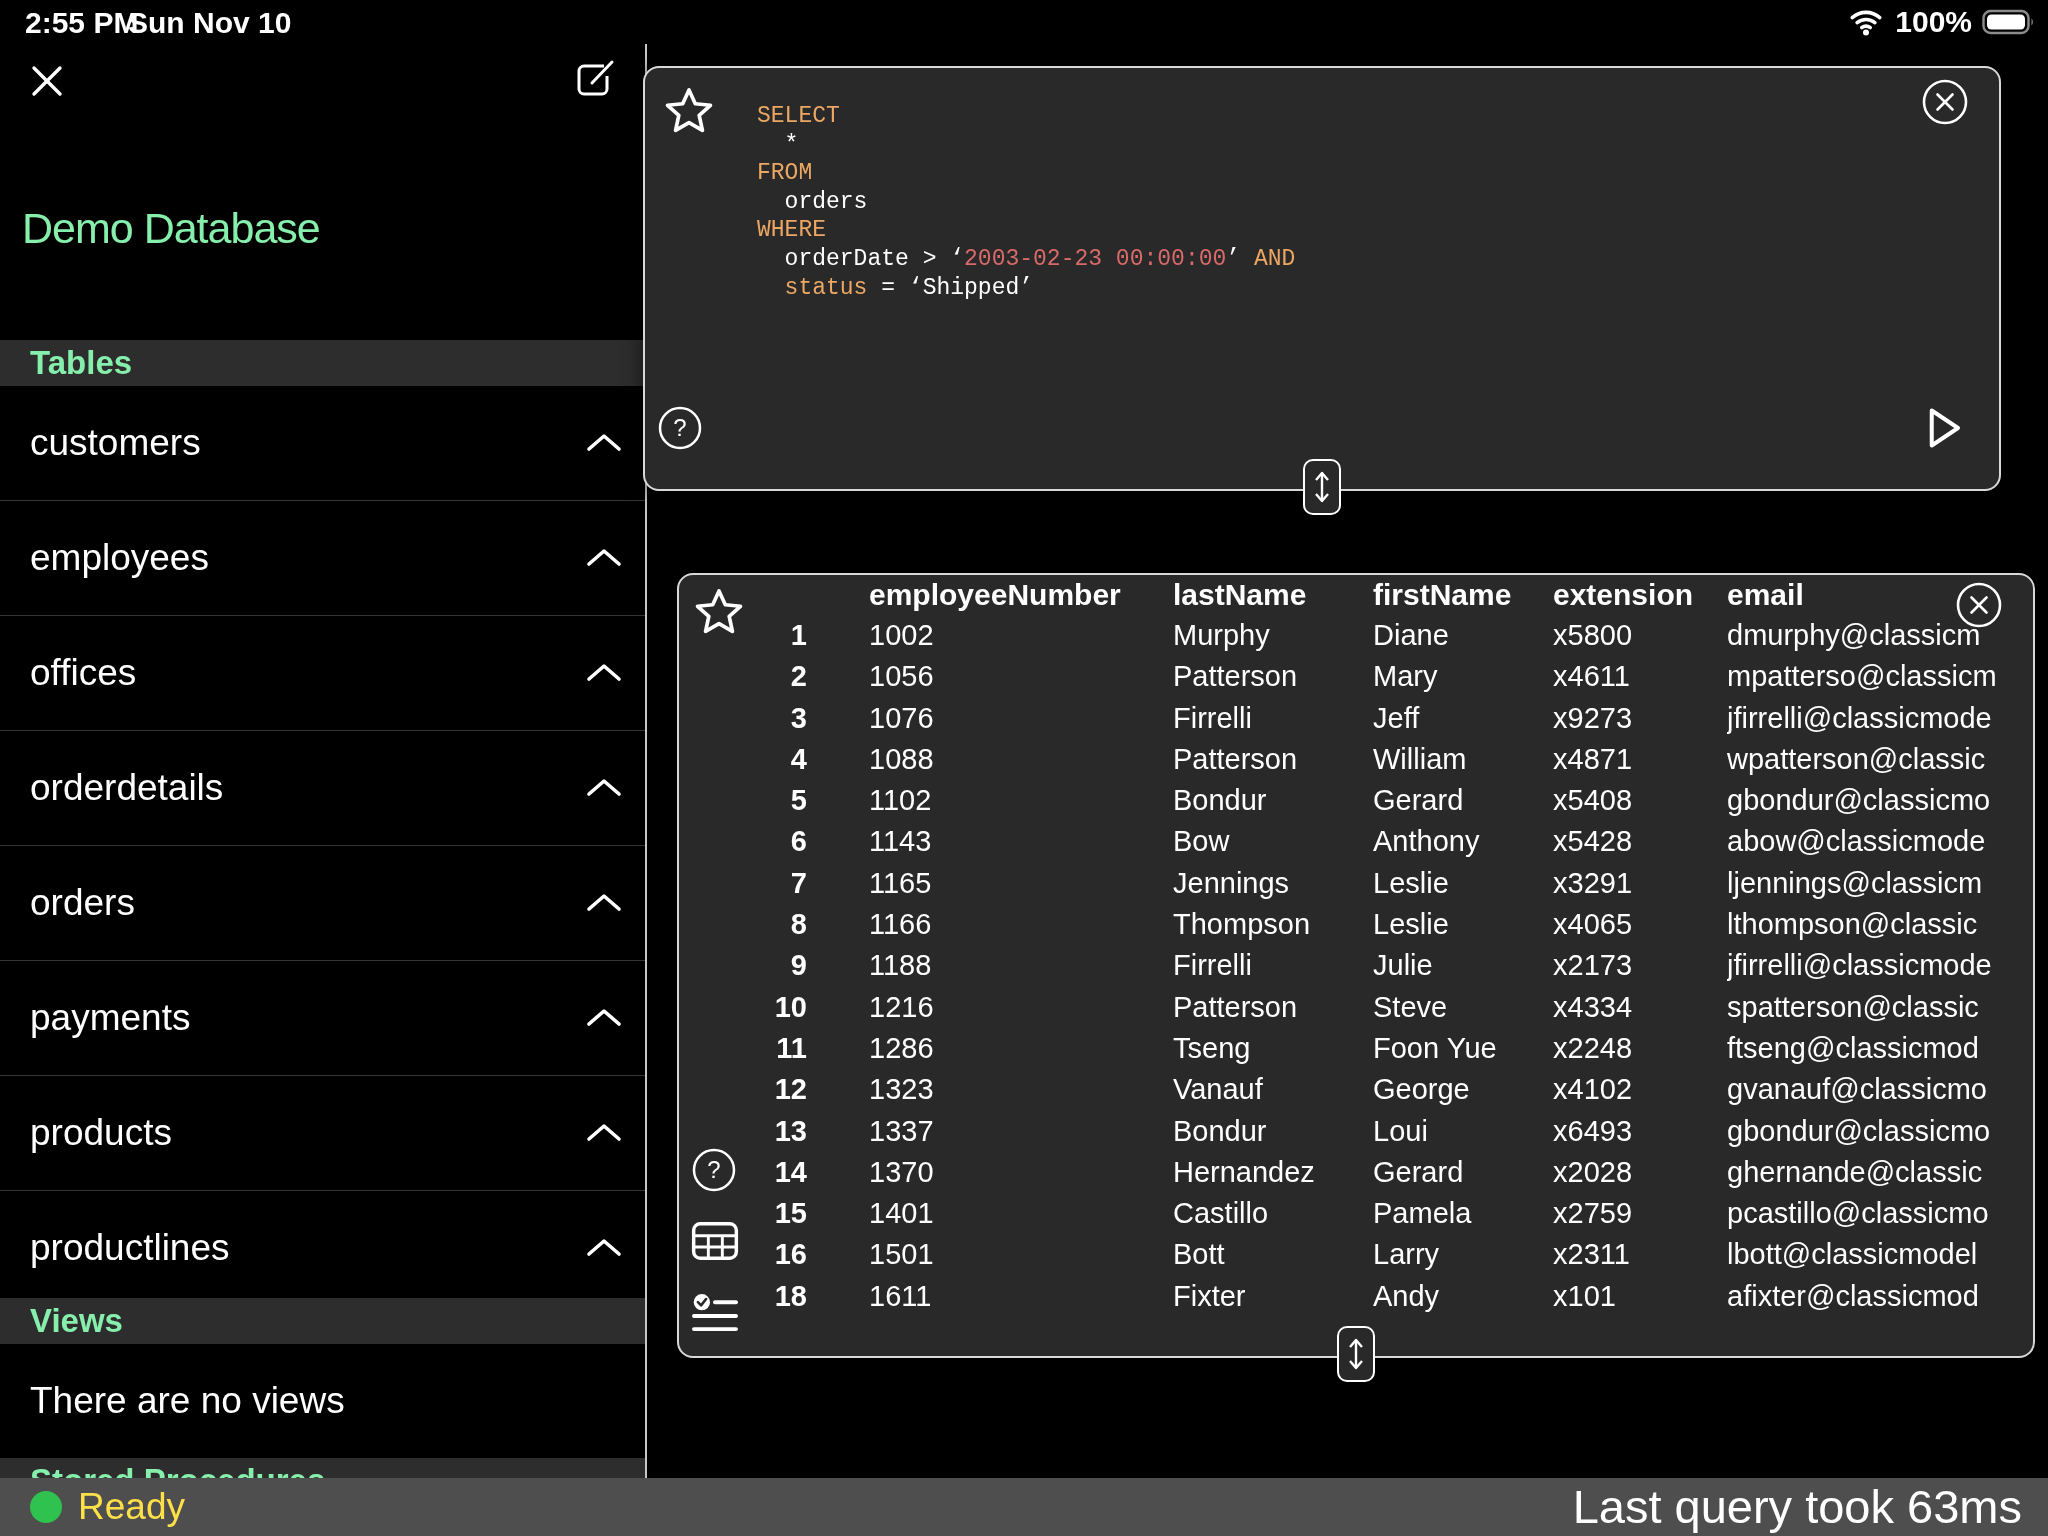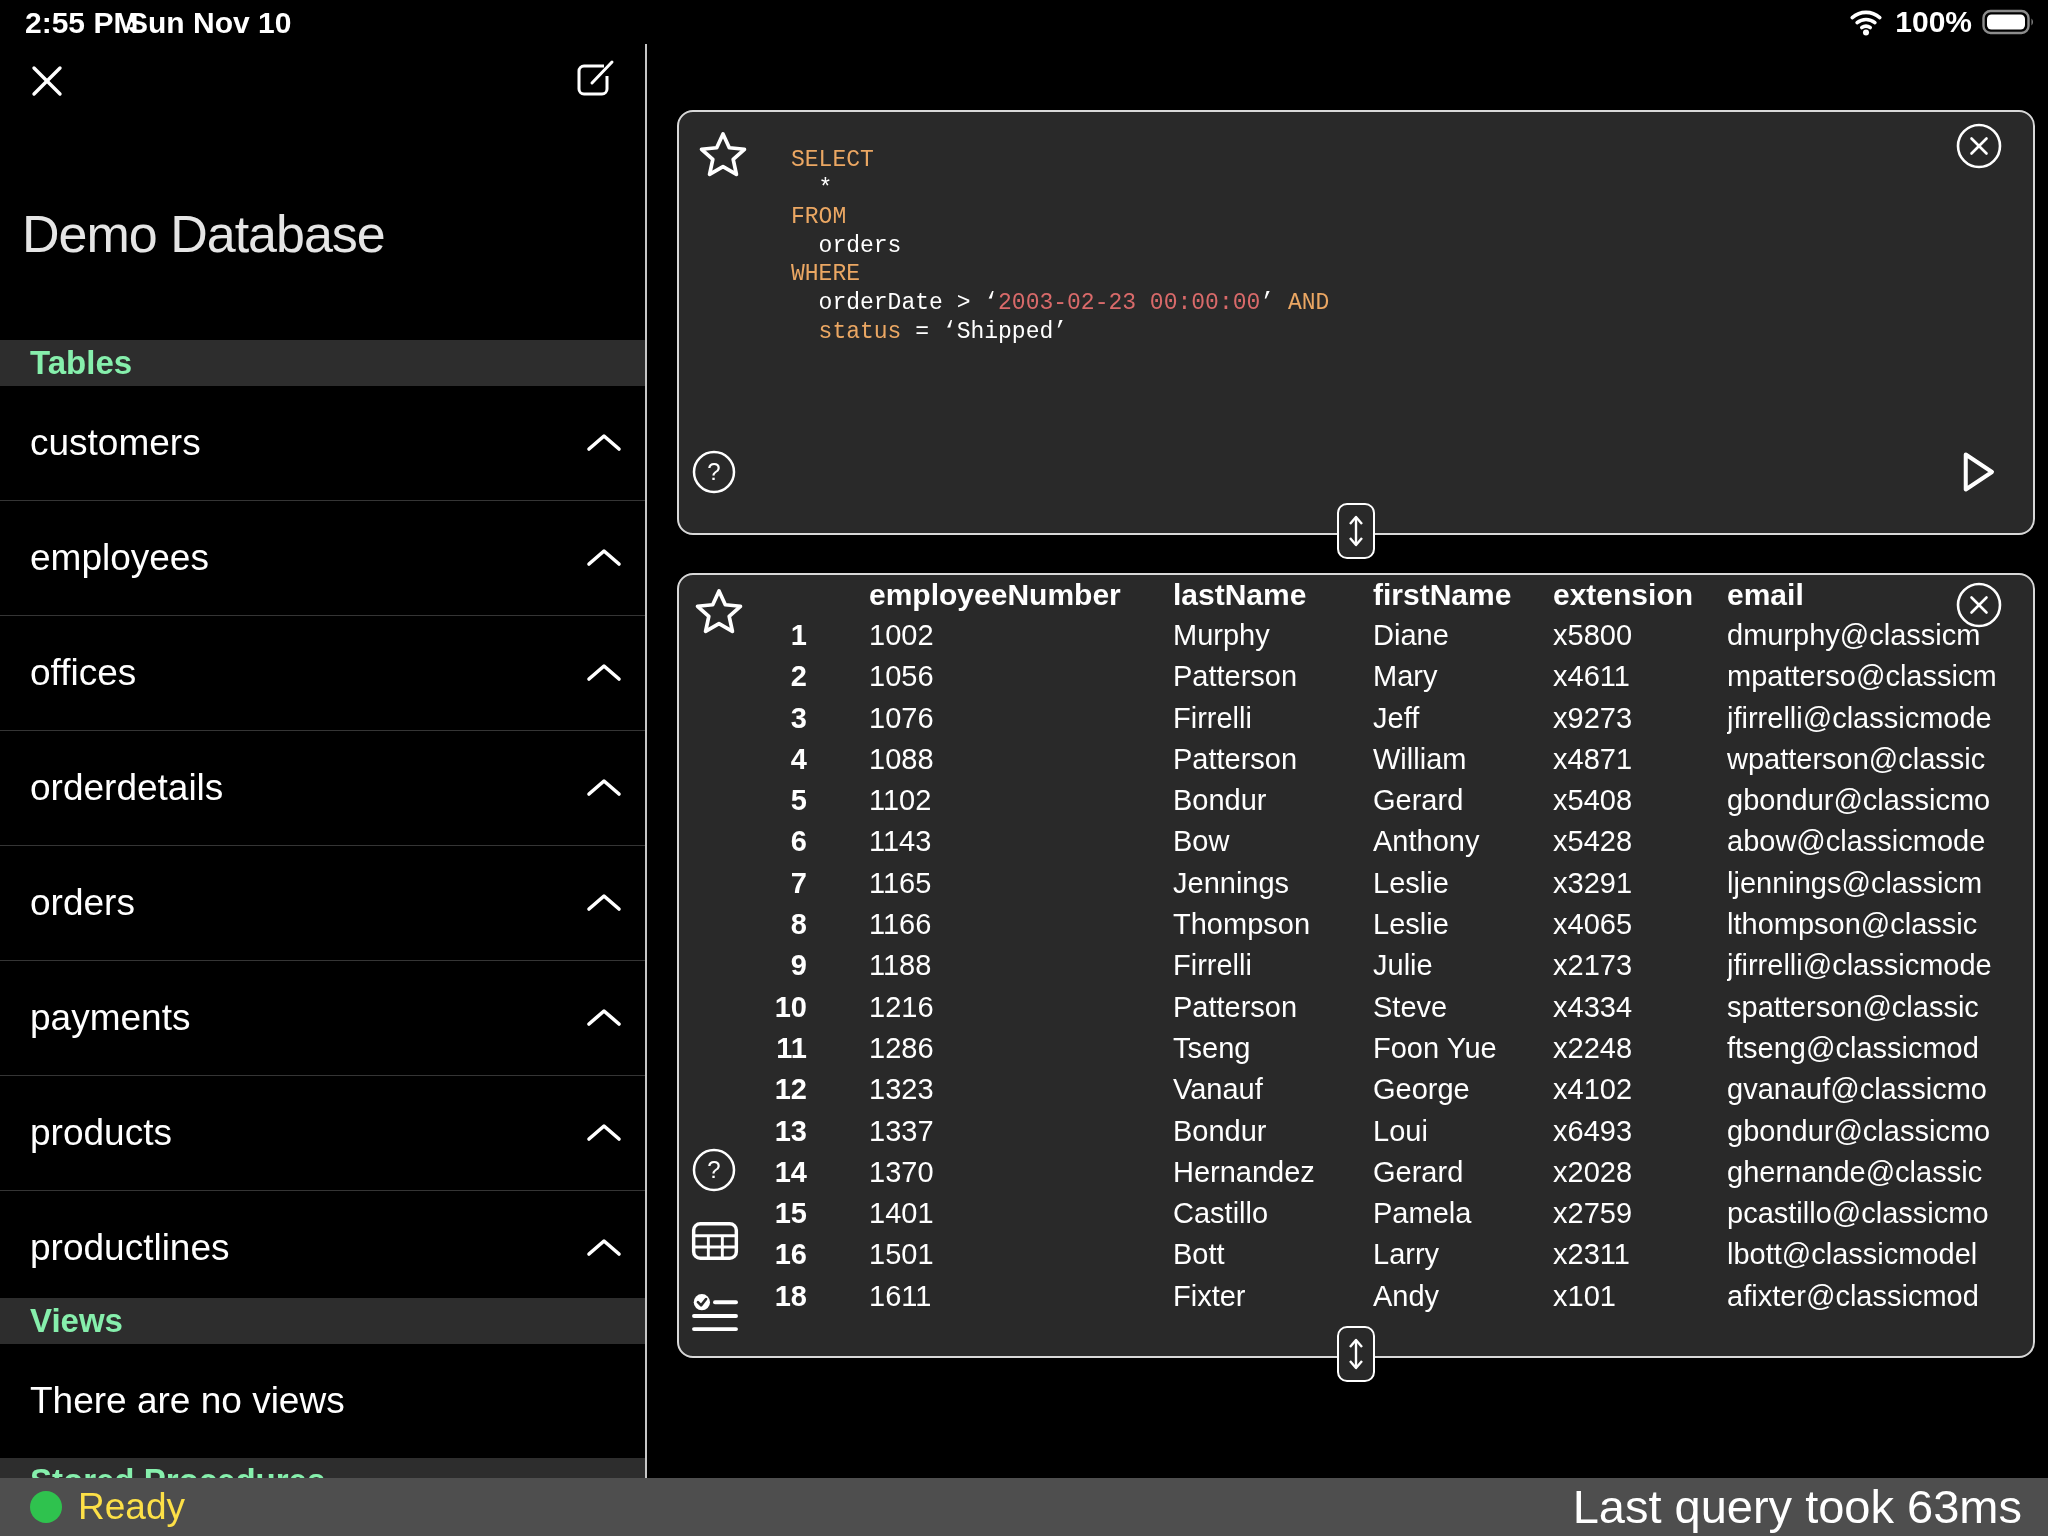--- a/index.html
+++ b/index.html
@@ -10,33 +10,33 @@
   .topbar{position:absolute;left:0;top:0;width:100%;height:44px;}
   .topbar .time{position:absolute;left:25px;top:6px;font-size:30px;font-weight:600;}
   .topbar .date{position:absolute;left:128px;top:6px;font-size:30px;font-weight:600;}
   .topbar .right{position:absolute;right:10px;top:5px;display:flex;align-items:center;gap:10px;}
   .topbar .batt-pct{font-size:30px;font-weight:600;}
 
   
   .sidebar{position:absolute;left:0;top:44px;width:645px;height:1434px;background:#000;}
   .divider{position:absolute;left:645px;top:44px;width:2px;height:1434px;background:#c6c6c6;}
   .icon-btn{position:absolute;background:none;border:none;padding:0;cursor:pointer;}
-  .side-title{position:absolute;left:22px;top:160px;font-size:52px;font-weight:400;letter-spacing:-1px;color:#e5e5e5;}
+  .side-title{position:absolute;left:22px;top:160px;font-size:43px;font-weight:400;letter-spacing:-1px;color:#86efac;}
   .section-hdr{position:absolute;left:0;width:645px;height:46px;background:#2d2d2d;
                color:#86efac;font-size:33px;font-weight:700;line-height:46px;padding-left:30px;box-sizing:border-box;}
   .tables-list{position:absolute;left:0;top:342px;width:645px;}
   .side-item{position:relative;height:114px;border-bottom:1px solid #353535;}
   .side-item .side-label{position:absolute;left:30px;top:50%;transform:translateY(-50%);font-size:37px;color:#fff;}
   .side-item svg{position:absolute;right:22px;top:50%;transform:translateY(-50%);}
   .noviews{position:absolute;left:30px;top:1300px;height:114px;line-height:114px;font-size:37px;color:#fff;}
 
   
   .panel{position:absolute;background:#292929;border:2px solid #d8d8d8;border-radius:16px;
          box-shadow:0 3px 20px rgba(0,0,0,.6);}
-  .panel-editor{left:677px;top:66px;width:1354px;height:421px;margin-top:44px;}
+  .panel-editor{left:643px;top:66px;width:1354px;height:421px;}
   .panel-results{left:677px;top:573px;width:1354px;height:781px;}
 
   .corner-icon{position:absolute;}
   .resize-handle{position:absolute;left:50%;bottom:-26px;transform:translateX(-50%);
                  width:34px;height:52px;background:#292929;border:2.5px solid #fff;border-radius:10px;
                  display:flex;align-items:center;justify-content:center;}
 
   
   .code{position:absolute;left:112px;top:34px;right:20px;bottom:90px;overflow:hidden;}
   .code-line{height:28.6px;line-height:28.6px;font-family:"Liberation Mono", monospace;

